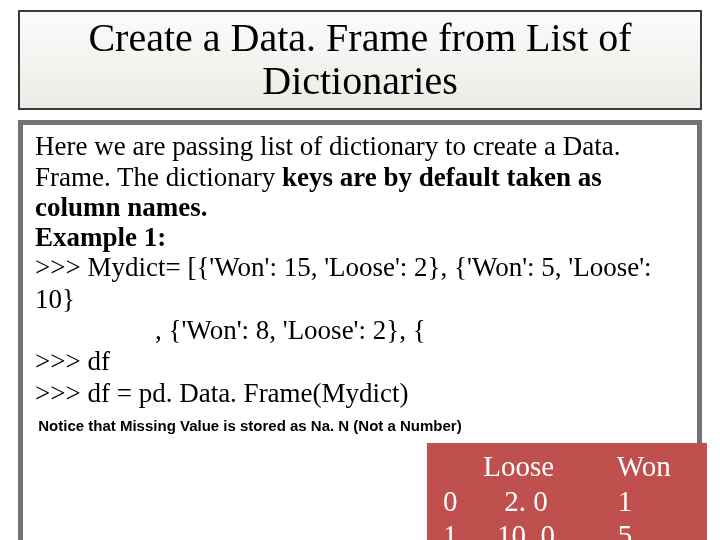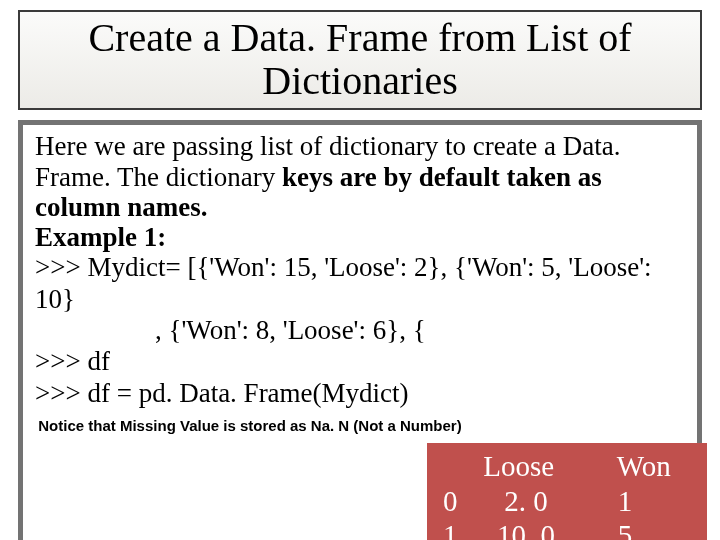--- a/index.html
+++ b/index.html
@@ -92,21 +92,21 @@
 
   <div class="content-box">
 
     <div class="para">
       <span>Here we are passing list of dictionary to create a Data. Frame. The dictionary </span><span class="bold">keys are by default taken as column names.</span>
     </div>
 
     <div class="para bold">Example 1:</div>
 
     <div class="code-line">&gt;&gt;&gt; Mydict= [{'Won': 15, 'Loose': 2}, {'Won': 5, 'Loose': 10}</div>
-    <div class="code-line indent">, {'Won': 8, 'Loose': 6}, {</div>
+    <div class="code-line indent">, {'Won': 8, 'Loose': 2}, {</div>
     <div class="code-line">&gt;&gt;&gt; df</div>
     <div class="code-line">&gt;&gt;&gt; df = pd. Data. Frame(Mydict)</div>
 
     <div class="note">Notice that Missing Value is stored as Na. N (Not a Number)</div>
 
     <div class="output-box">
       <div class="out-header">
         <span class="out-col-idx"></span>
         <span class="out-col-loose">Loose</span>
         <span class="out-col-won">Won</span>

